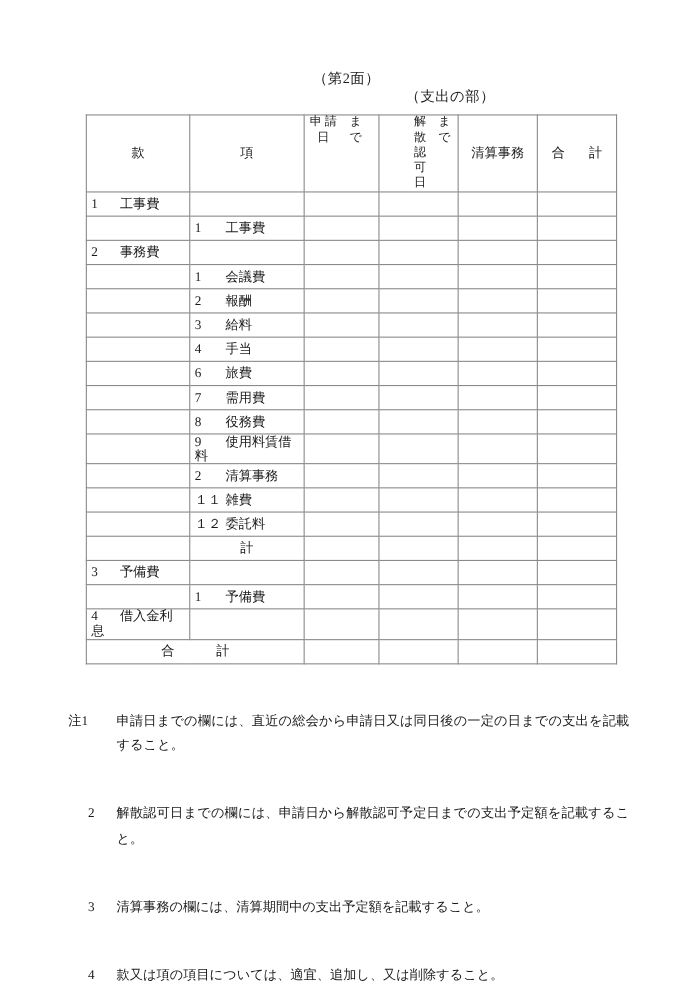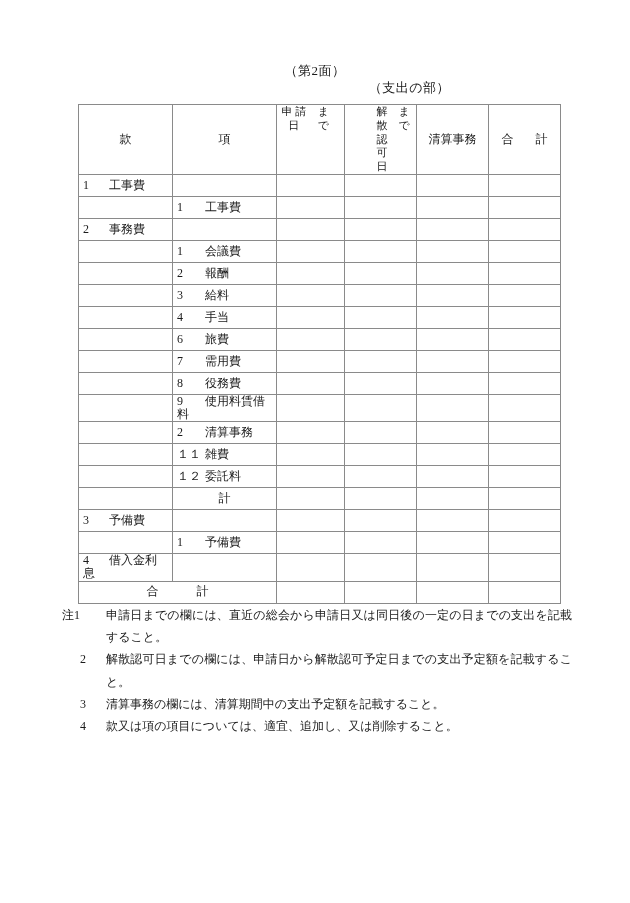--- a/index.html
+++ b/index.html
@@ -132,20 +132,21 @@
     left: 62px;
     top: 604px;
     width: 510px;
     font-size: 12px;
     line-height: 1.85;
   }
   .note {
     display: flex;
     align-items: flex-start;
     margin-bottom: 0px;
+    margin-top: 40px;
   }
   .note .marker {
     flex: 0 0 auto;
     white-space: nowrap;
   }
   .note .marker.first {
     width: 44px;
   }
   .note .marker.rest {
     width: 44px;

